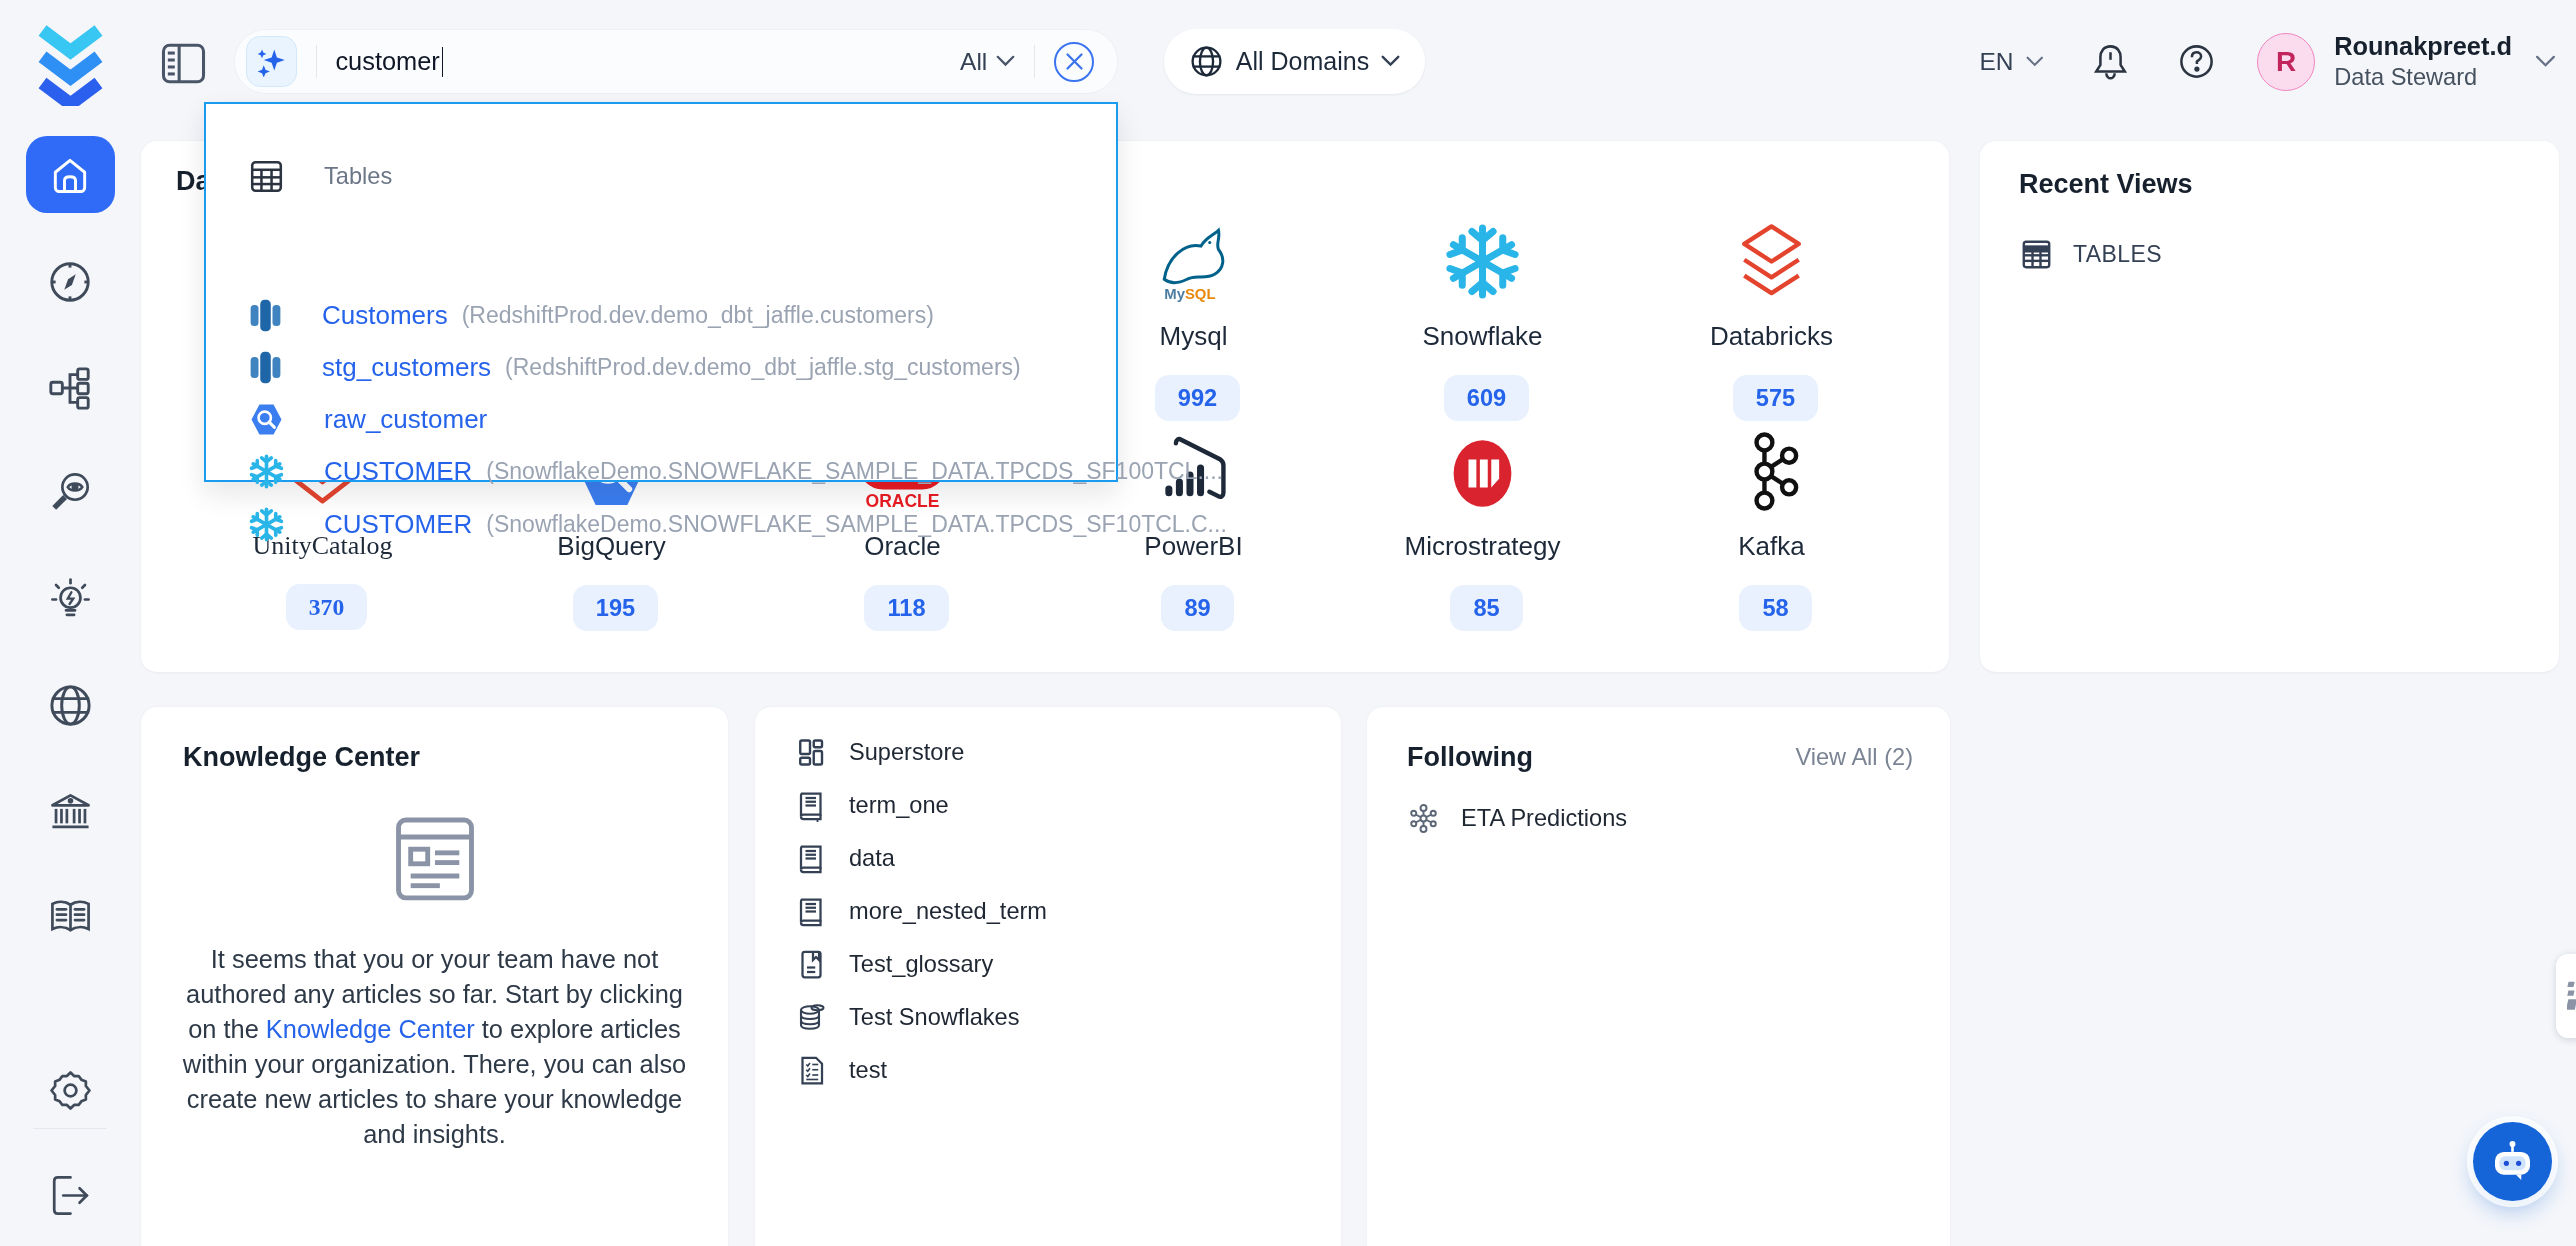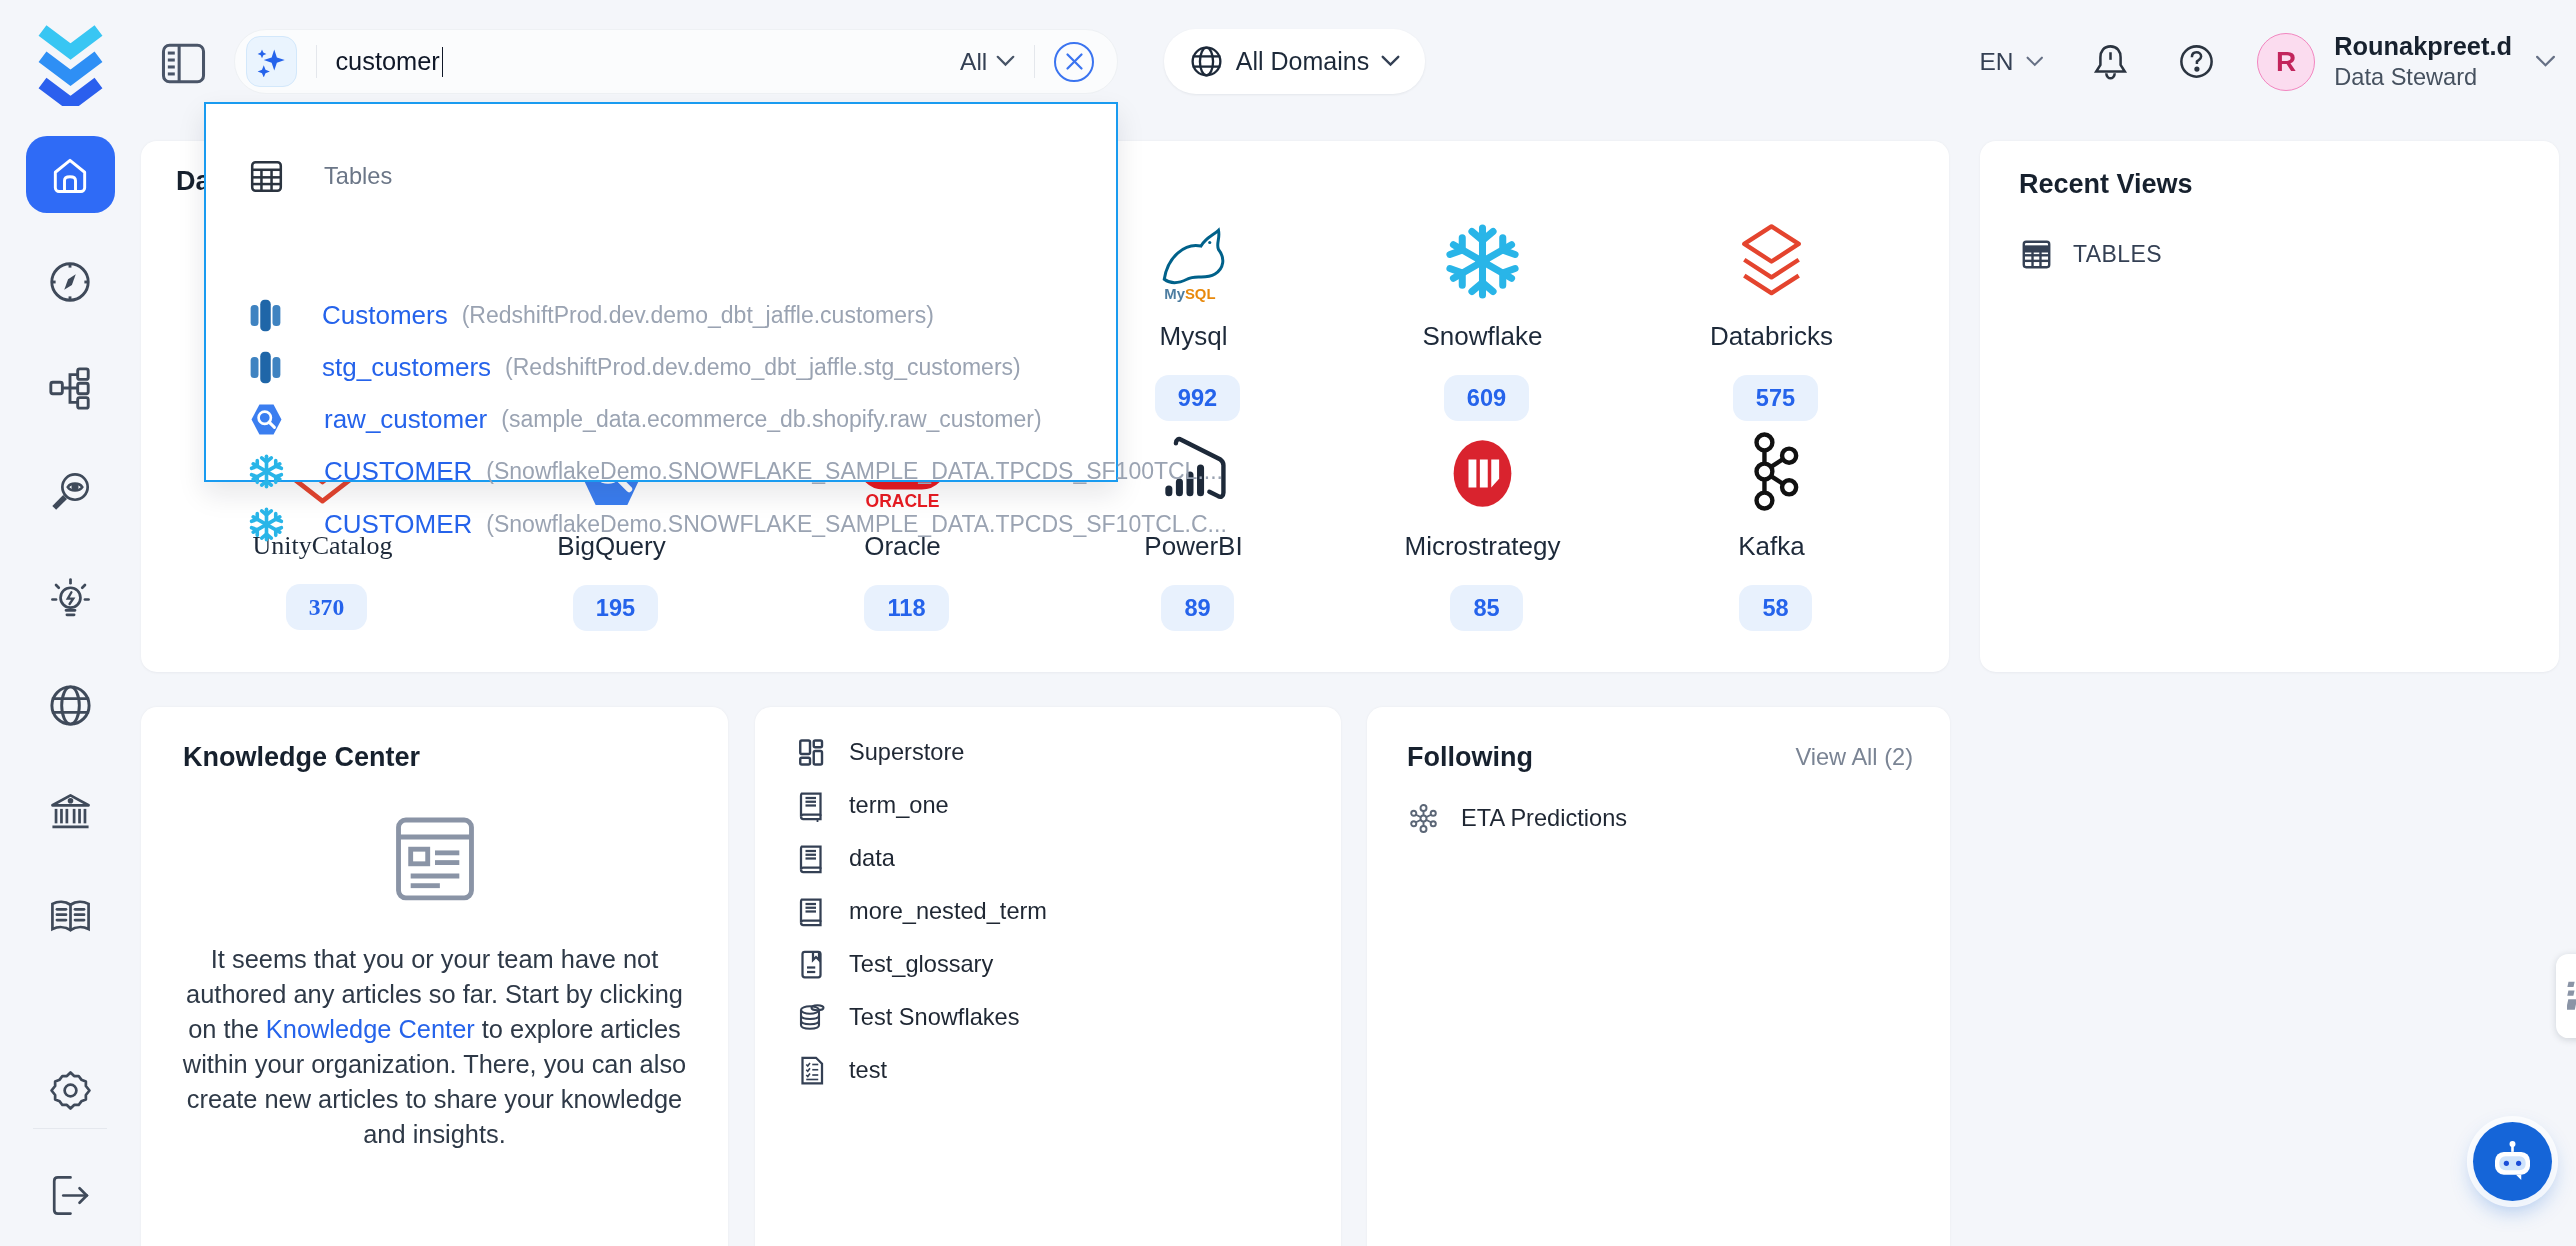--- a/index.html
+++ b/index.html
@@ -558,21 +558,20 @@
     <span class="pth">(RedshiftProd.dev.demo_dbt_jaffle.stg_customers)</span>
   </div>
 
   <div class="dd-item" style="top:297px;">
     <svg width="37" height="37" viewBox="0 0 42 42">
       <polygon points="13,4 29,4 38,21 29,38 13,38 4,21" fill="#3b7ef0"></polygon>
       <circle cx="19" cy="19" r="7" fill="none" stroke="#ffffff" stroke-width="3"></circle>
       <line x1="24" y1="24" x2="30" y2="30" stroke="#ffffff" stroke-width="3.4" stroke-linecap="round"></line>
     </svg>
     <span class="nm">raw_customer</span>
-    <span class="pth">(sample_data.ecommerce_db.shopify.raw_customer)</span>
   </div>
 
   <div class="dd-item" style="top:349px;">
     <svg width="37" height="37" viewBox="0 0 92 92" stroke="#29b5e8" stroke-width="9" stroke-linecap="round" fill="none">
       <line x1="46" y1="8" x2="46" y2="84"></line>
         <line x1="13" y1="27" x2="79" y2="65"></line>
         <line x1="13" y1="65" x2="79" y2="27"></line>
       <polyline points="34,12 46,22 58,12"></polyline>
         <polyline points="34,80 46,70 58,80"></polyline>
       <polyline points="9,38 23,33 23,19"></polyline>

